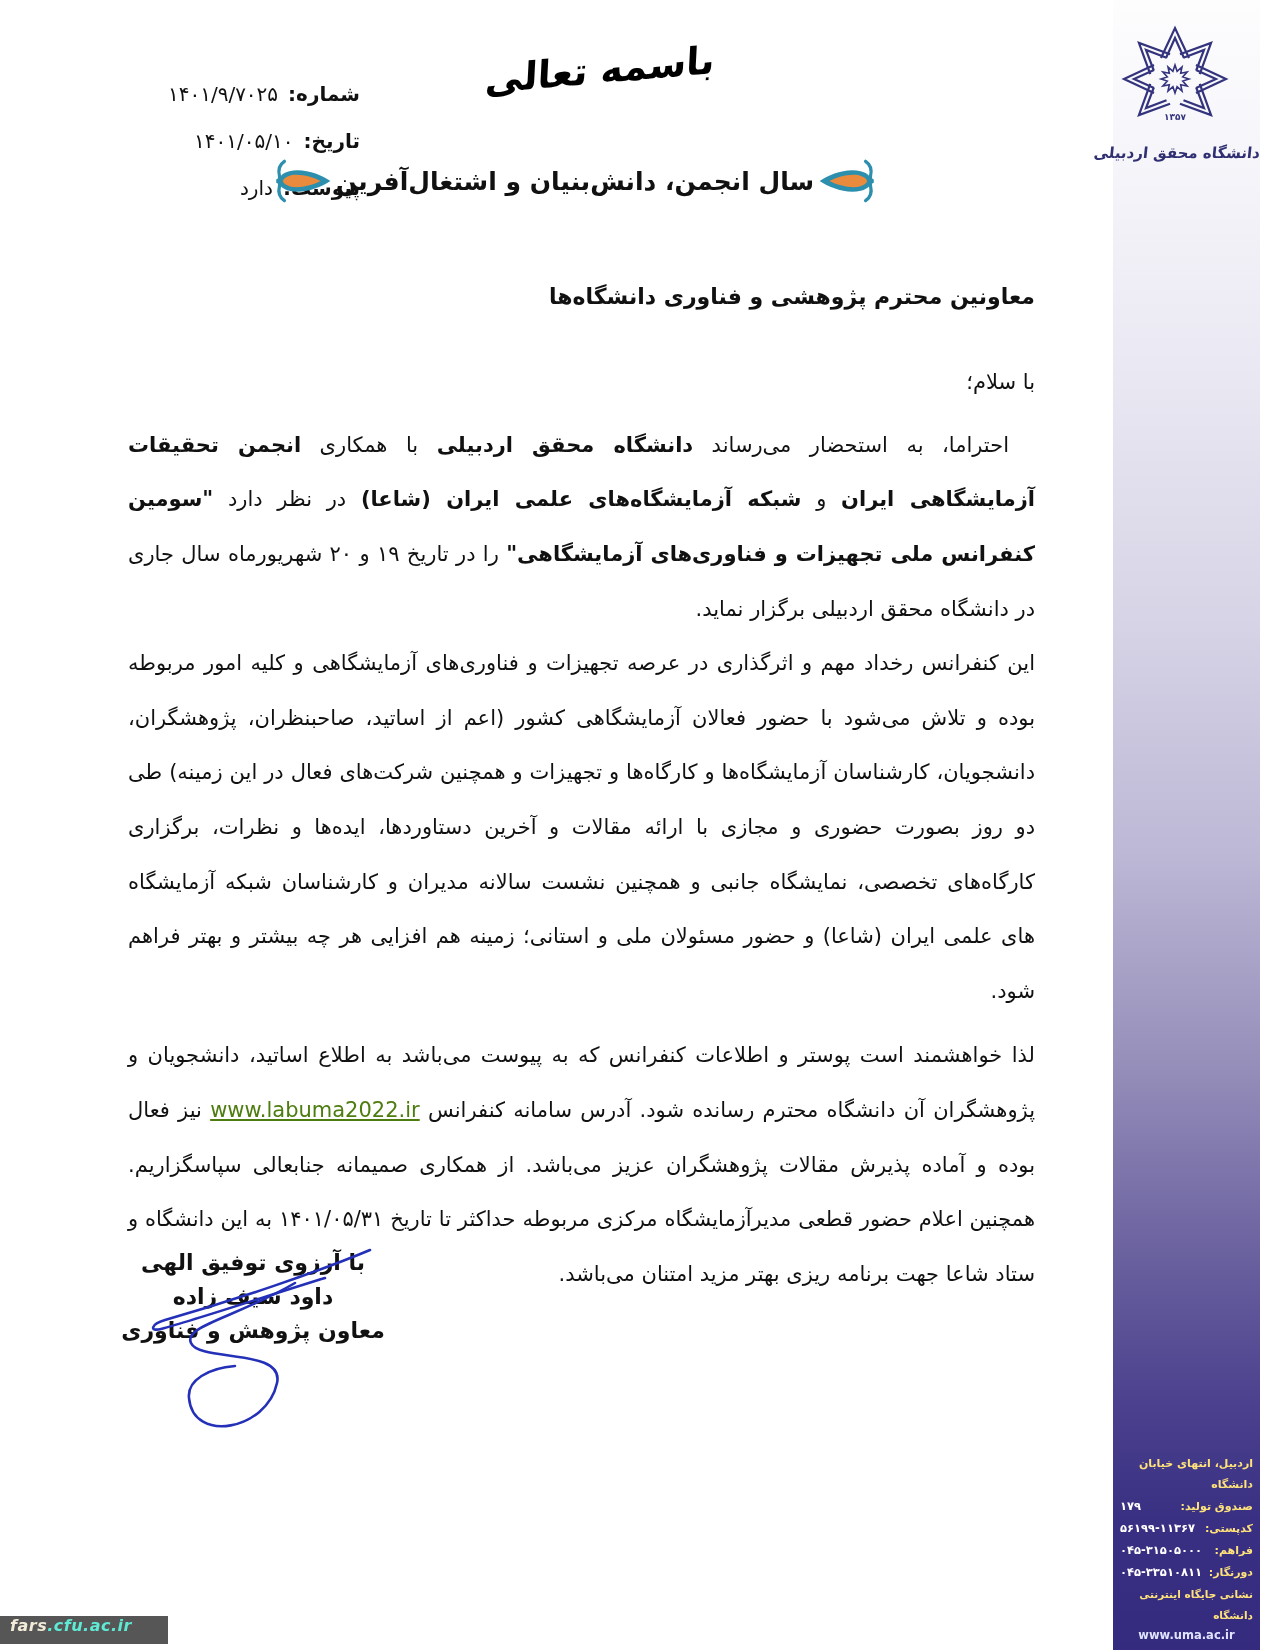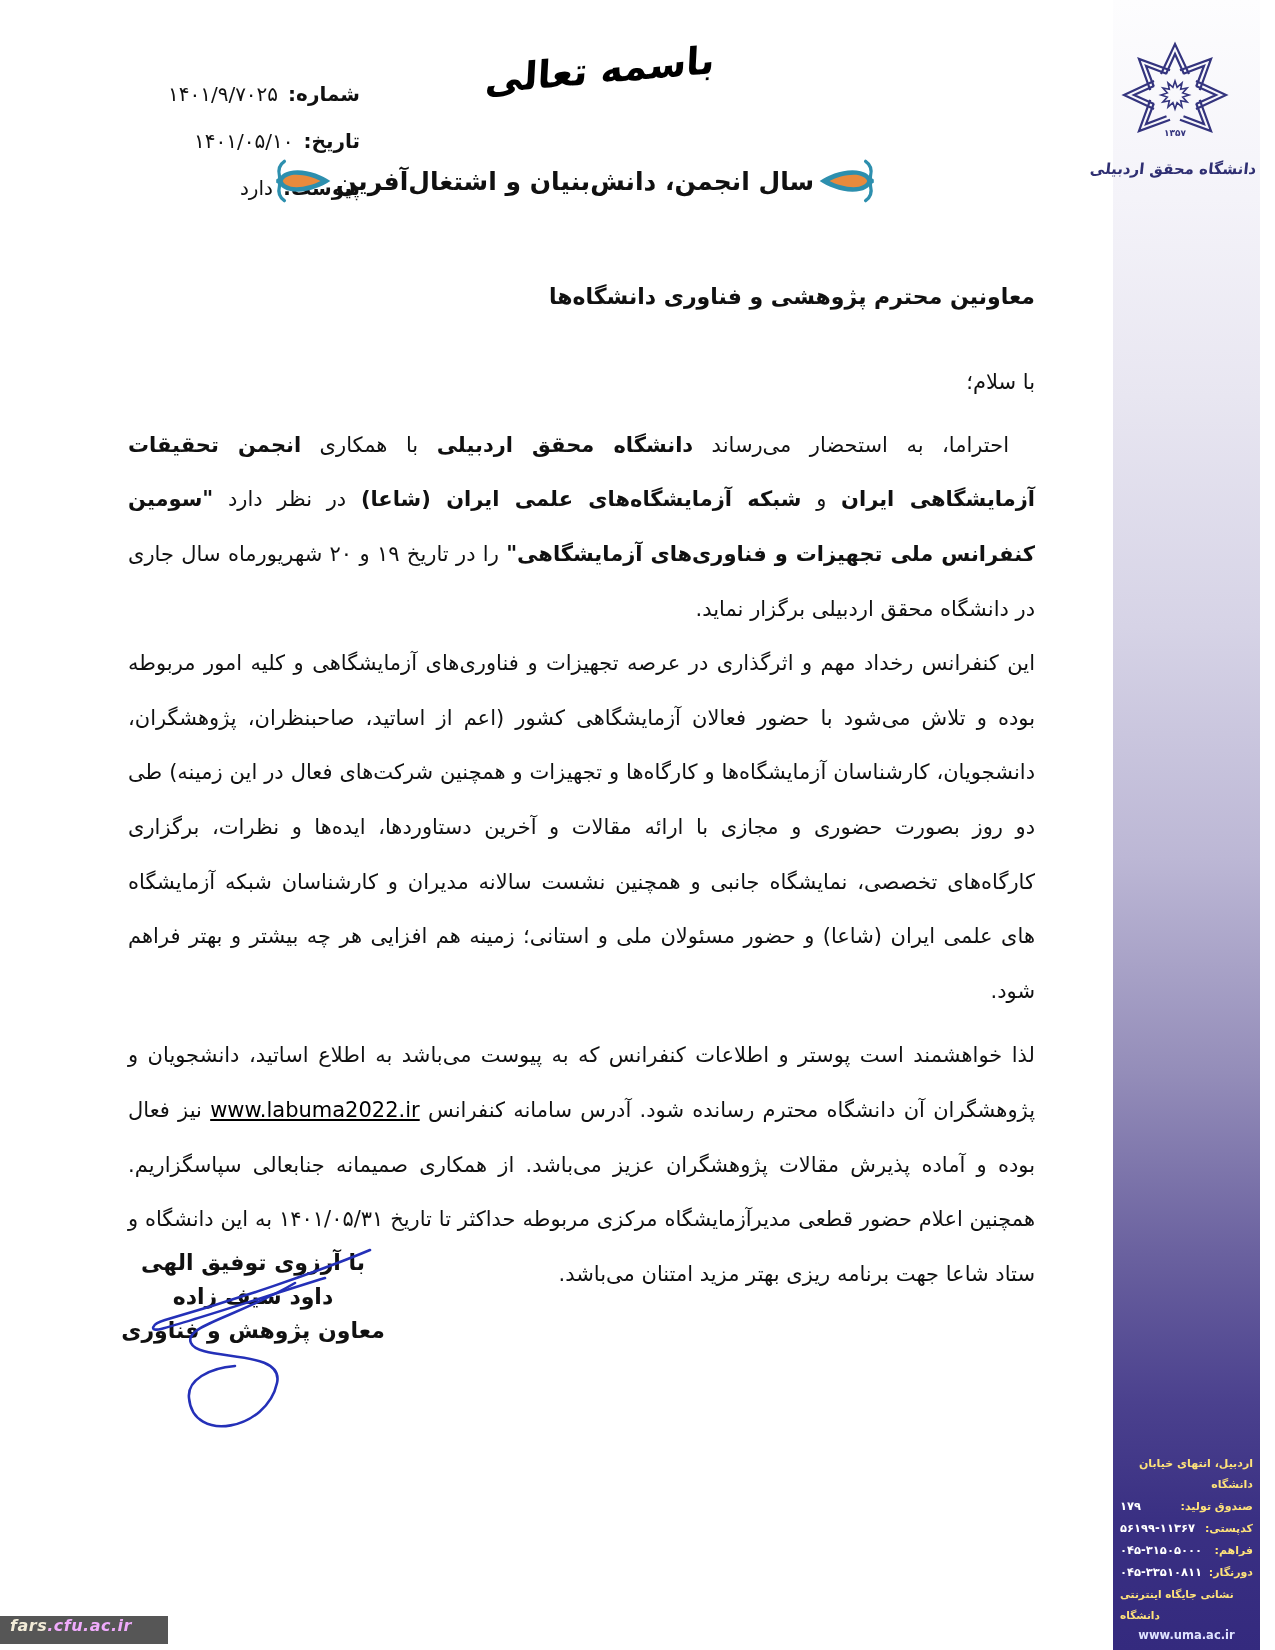--- a/index.html
+++ b/index.html
@@ -11,35 +11,35 @@
     color:#111;
   }
   
   .strip {
     position:absolute; left:1113px; top:0; width:147px; height:1650px;
     background:linear-gradient(180deg,
       #fdfdfe 0%, #f4f3f9 12%, #e8e6f1 24%, #d6d3e6 38%,
       #bcb7d5 52%, #948db9 65%, #6a619f 76%, #4b418e 85%,
       #3a3083 92%, #342a7e 100%);
   }
-  .logo-block { position:absolute; left:1090px; top:38px; width:170px; text-align:left; }
+  .logo-block { position:absolute; left:1090px; top:22px; width:170px; text-align:right; }
   .logo-block svg { display:block; margin:0 auto; }
   .logo-name {
     margin-top:2px; font-size:15px; font-weight:bold; color:#2f2f72;
     transform:skewX(-6deg); direction:rtl;
   }
   .contact {
     position:absolute; left:1113px; bottom:6px; width:147px;
     direction:rtl; padding:0 7px; font-weight:bold;
   }
   .contact .addr { color:#ffe37a; font-size:11px; line-height:1.9; }
   .c-row { display:flex; justify-content:space-between; align-items:baseline; line-height:1.9; }
   .c-label { color:#ffe37a; font-size:11px; }
   .c-val { color:#ffffff; font-size:11.5px; }
-  .contact .web-label { color:#ffe37a; font-size:10.5px; text-align:left; line-height:2; }
+  .contact .web-label { color:#ffe37a; font-size:10.5px; text-align:right; line-height:2; }
   .contact .web-url { color:#dfe3ff; font-size:11.5px; text-align:center; line-height:1.6; }
   .num { direction:ltr; unicode-bidi:isolate; }
 
   
   .meta { position:absolute; left:130px; top:82px; width:230px; direction:rtl; }
   .meta-row { display:flex; justify-content:flex-start; gap:10px; margin-bottom:23px; font-size:20px; }
   .meta-row .lbl { font-weight:bold; }
 
   .besmele {
     position:absolute; left:430px; top:48px; width:340px; text-align:center;
@@ -60,39 +60,39 @@
     direction:rtl; text-align:justify;
     font-size:21px; line-height:2.6;
   }
   .recipient { font-weight:bold; font-size:22px; text-align:right; }
   .salutation { margin-top:30px; text-align:right; }
   .p1 { margin-top:8px; text-indent:26px; }
   .p2 { margin-top:0; }
   .p3 { margin-top:10px; }
   .b { font-weight:bold; }
   .link {
-    color:#000000; text-decoration:underline; direction:ltr; unicode-bidi:isolate;
+    color:#4d7c0f; text-decoration:underline; direction:ltr; unicode-bidi:isolate;
     font-weight:normal;
   }
 
   
   .sign-block {
     position:absolute; left:118px; top:1246px; width:270px;
     text-align:center; direction:rtl; font-weight:bold; font-size:22px; line-height:1.55;
   }
   .sign-svg { position:absolute; left:135px; top:1238px; overflow:visible; pointer-events:none; }
 
   
   .badge {
     position:absolute; left:0; top:1616px; width:168px; height:28px;
     background:#565656; display:flex; align-items:flex-start; padding:0 10px;
     font-style:italic; font-weight:bold; font-size:16px; letter-spacing:.5px;
   }
   .badge .w1 { color:#f3ecd8; }
-  .badge .w2 { color:#f0abfc; }
+  .badge .w2 { color:#5eead4; }
 </style>
 </head>
 <body>
 
 <div class="page">
 
   <div class="strip"></div>
 
   <div class="logo-block">
     <svg width="150" height="120" viewBox="0 0 120 120">

